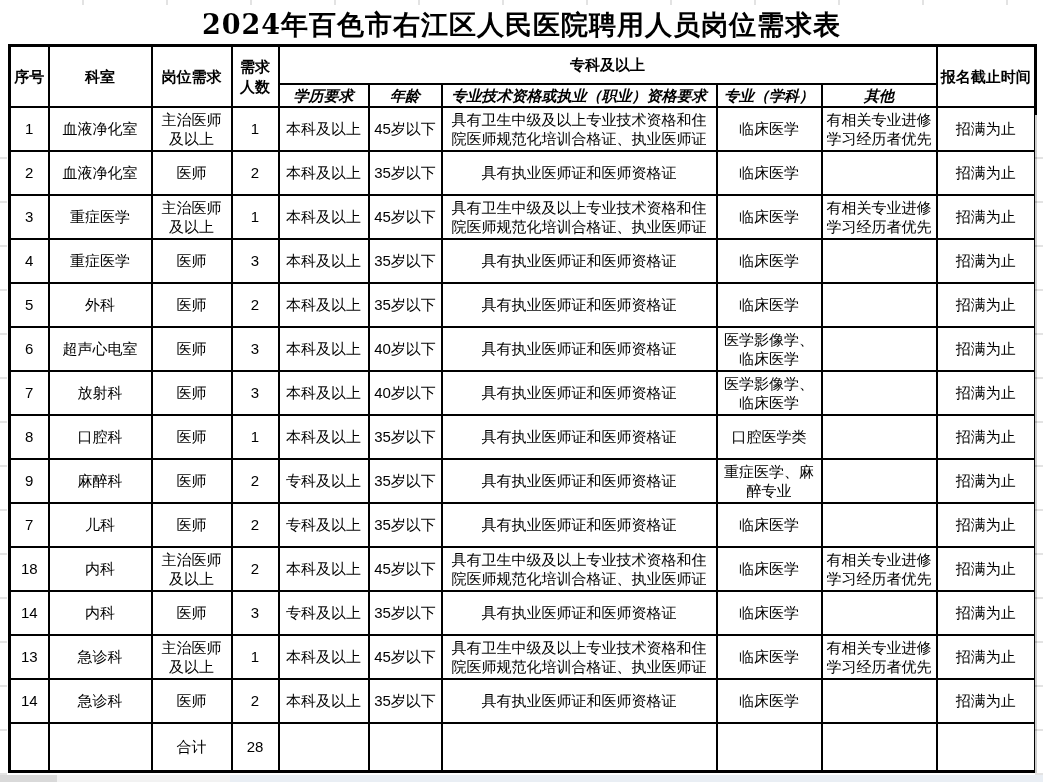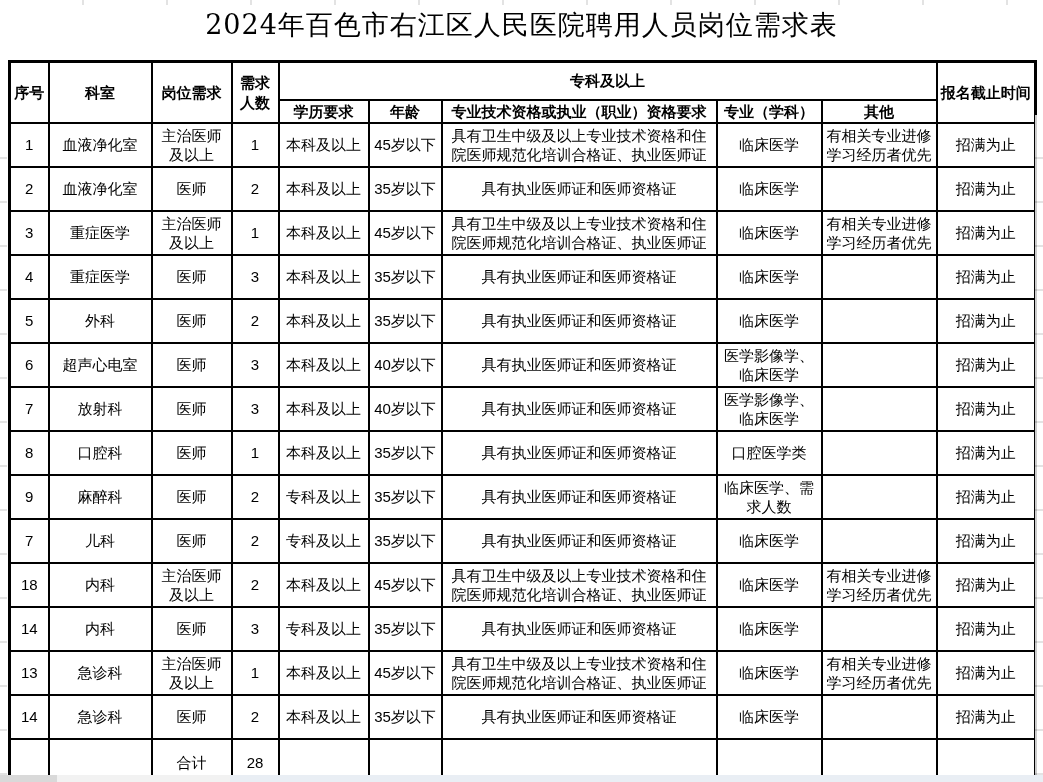--- a/index.html
+++ b/index.html
@@ -14,35 +14,35 @@
     opacity:.7;
   }
   .margin-stub{
     position:absolute;top:115px;height:660px;
     background:repeating-linear-gradient(180deg,#ffffff 0 42px,#dcdcdc 42px 44px);
     opacity:.8;
   }
   .margin-stub.left{left:0;width:7px;}
   .margin-stub.right{left:1035px;width:8px;}
   .page-title{
-    margin:5px 0 16px 8px;width:1027px;height:39px;line-height:40px;
+    margin:5px 0 0 8px;width:1027px;height:39px;line-height:40px;
     text-align:center;font-family:"DejaVu Serif","Liberation Serif",serif;
-    font-weight:normal;font-size:27px;letter-spacing:1px;white-space:nowrap;
+    font-weight:bold;font-size:27px;letter-spacing:1px;white-space:nowrap;
   }
   table.req{
     table-layout:fixed;border-collapse:collapse;margin-left:8px;width:1026px;
     border:3px solid #000;background:#fff;
   }
   table.req th,table.req td{
     border:2px solid #000;padding:1px 2px;text-align:center;vertical-align:middle;
     font-size:15px;line-height:1.32;overflow:hidden;word-break:break-all;
   }
   table.req th{font-weight:bold;}
   thead tr.h1{height:38px;}
-  thead tr.h2{height:23px;}
+  thead tr.h2{height:23px;font-style:italic;}
   tbody tr{height:44px;}
   tbody tr.total-row{height:48px;}
   .bottom-strip{
     position:absolute;left:0;top:775px;width:1043px;height:7px;
     background:linear-gradient(90deg,#d9d9d9 0 57px,#f2f2f2 57px 230px,#e9eef4 230px 100%);
   }
 </style>
 </head>
 <body>
 
@@ -180,21 +180,21 @@
         <td>招满为止</td>
       </tr>
       <tr>
         <td>9</td>
         <td>麻醉科</td>
         <td>医师</td>
         <td>2</td>
         <td>专科及以上</td>
         <td>35岁以下</td>
         <td>具有执业医师证和医师资格证</td>
-        <td>临床医学、需求人数</td>
+        <td>重症医学、麻醉专业</td>
         <td></td>
         <td>招满为止</td>
       </tr>
       <tr>
         <td>7</td>
         <td>儿科</td>
         <td>医师</td>
         <td>2</td>
         <td>专科及以上</td>
         <td>35岁以下</td>

